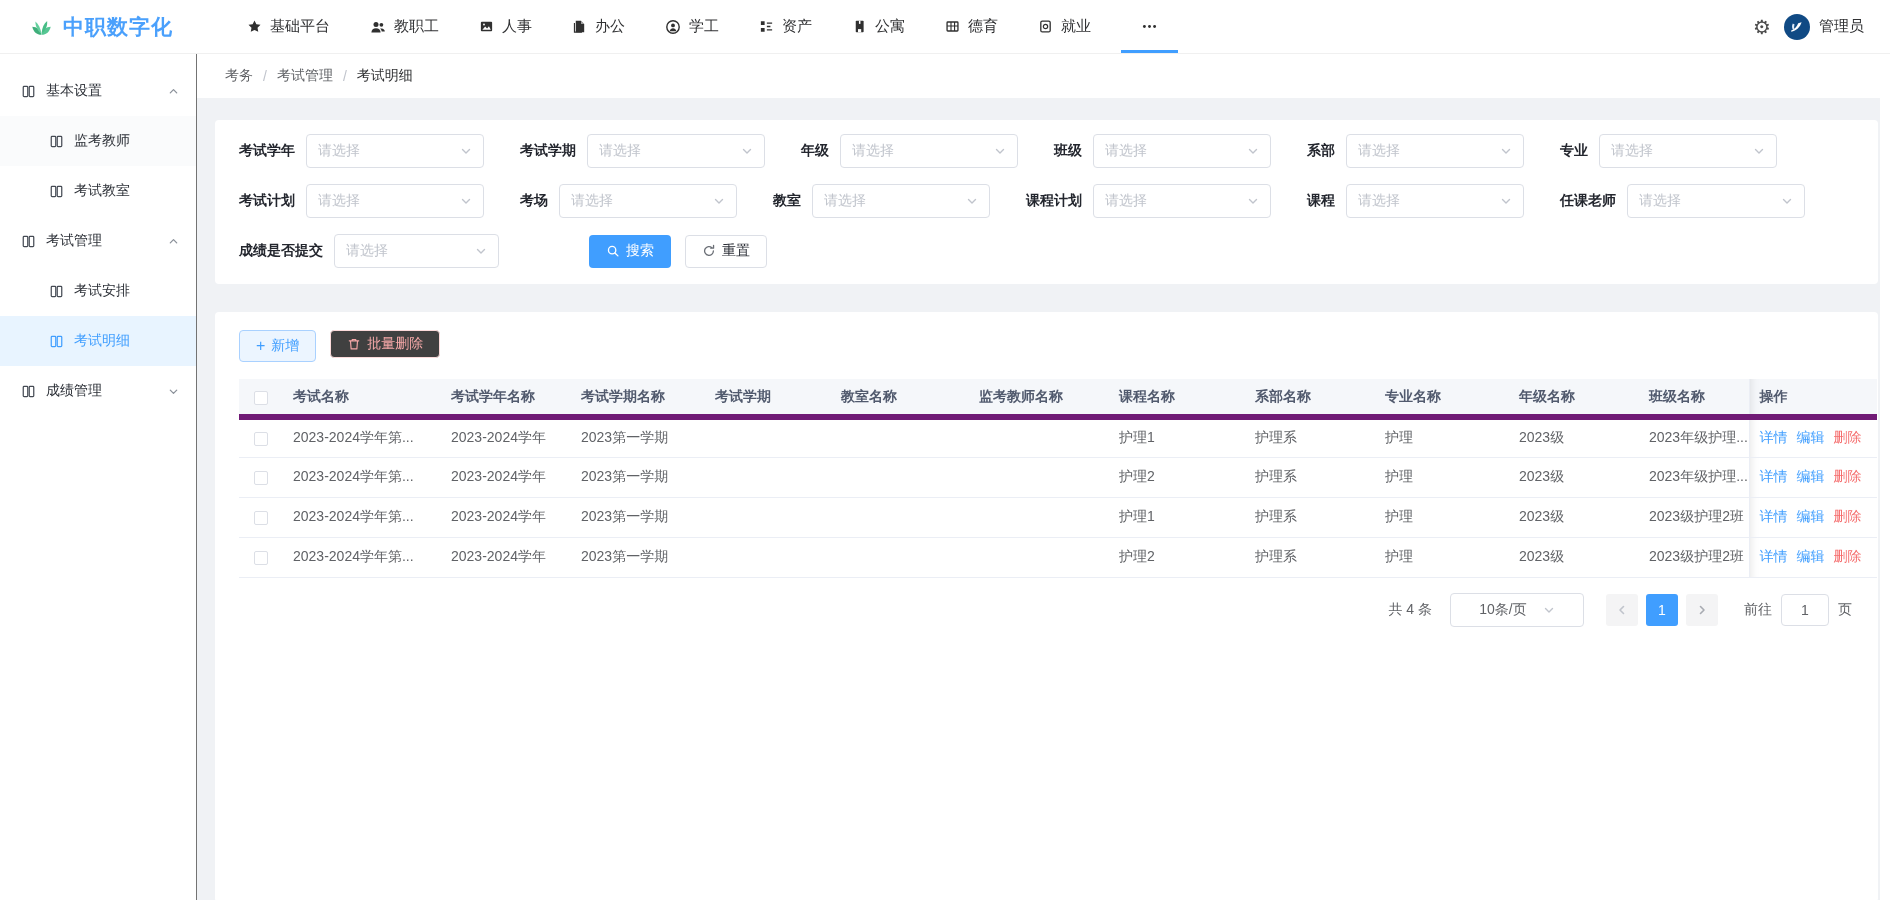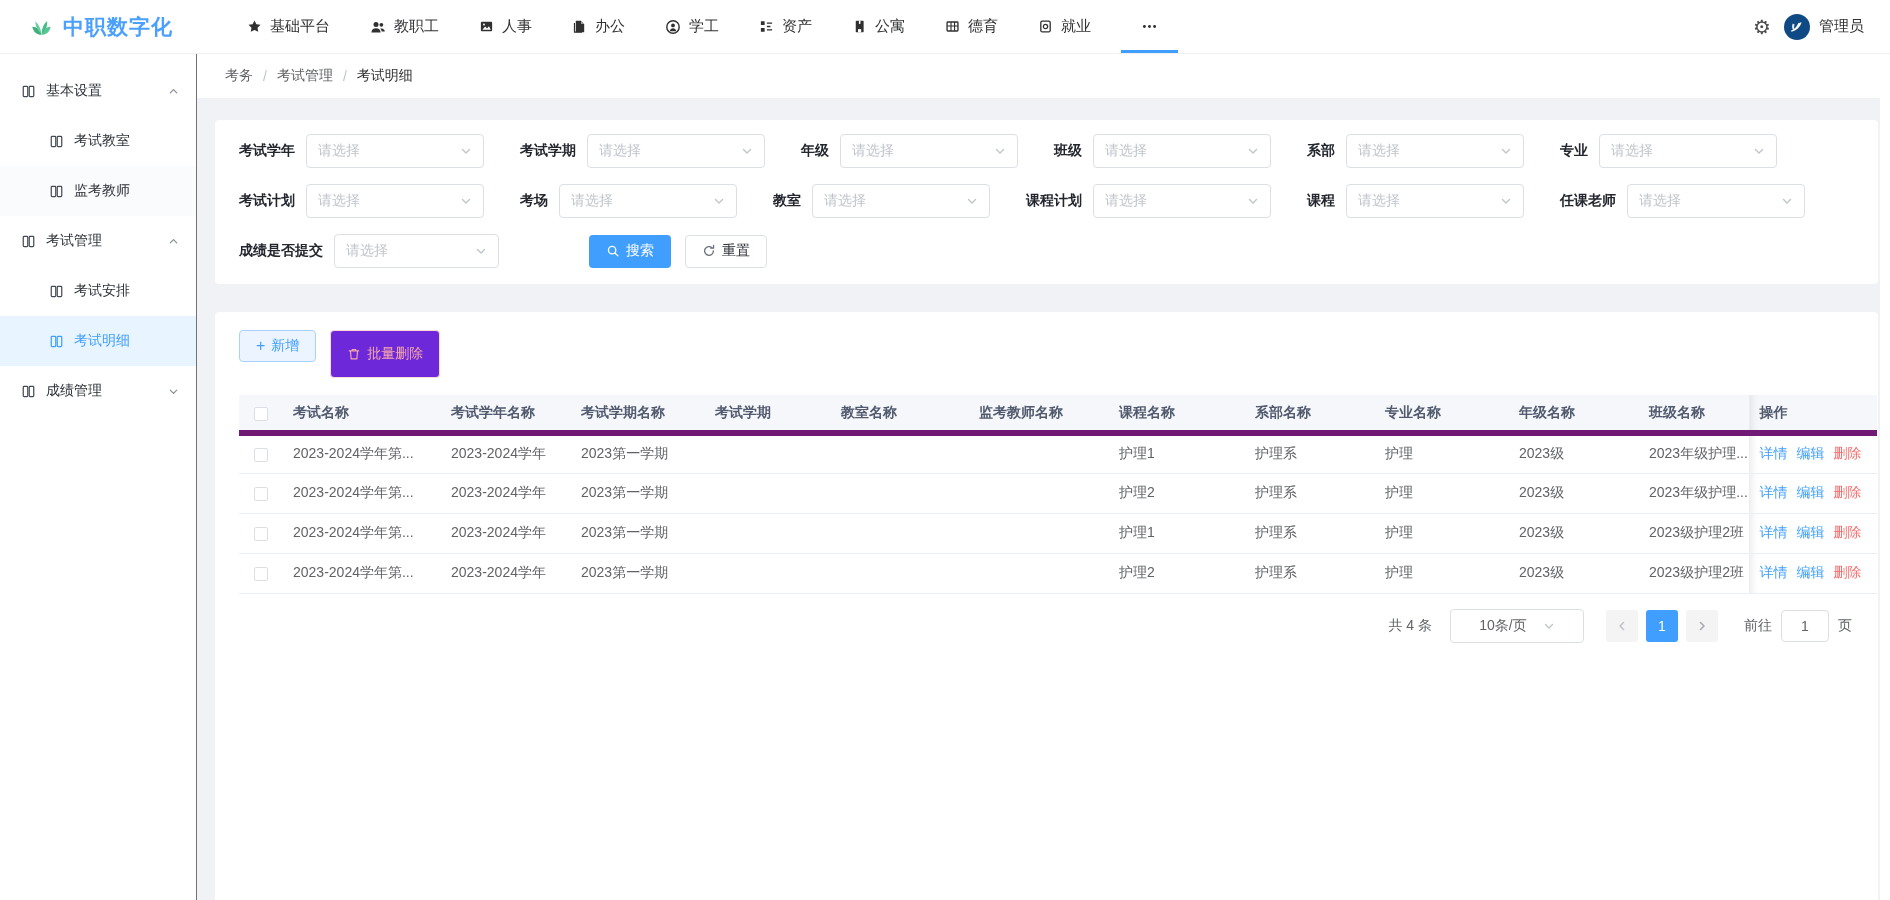--- a/index.html
+++ b/index.html
@@ -81,21 +81,21 @@
   }
   .btn-search { background: #409eff; color: #fff; margin-left: 54px; }
   .btn-reset { background: #fff; color: #2b2e36; border-color: #dcdfe6; margin-left: 14px; }
   .btn-reset svg { color: #6b6f76; }
 
   
   .table-panel { margin-top: 28px; padding: 18px 24px; min-height: 590px; }
   .toolbar { display: flex; gap: 14px; }
   .btn-add { height: 32px; background: #ecf5ff; border-color: #a9d1ff; color: #409eff; }
   .btn-add .plus { font-size: 16px; line-height: 1; }
-  .btn-del { height: 48px; background: #6d28d9; border-color: #fbdada; color: #f5a8a8; cursor: not-allowed; }
+  .btn-del { height: 28px; background: #404040; border-color: #fbdada; color: #f5a8a8; cursor: not-allowed; }
 
   table.grid { width: 100%; border-collapse: collapse; table-layout: fixed; margin-top: 17px; }
   .grid th {
     height: 38px; background: #f5f7fa; font-size: 14px; font-weight: 700; color: #515a6e;
     text-align: left; padding: 0 10px; border-bottom: 6px solid #701a75; white-space: nowrap; overflow: hidden;
   }
   .grid td {
     height: 40px; font-size: 14px; color: #606266; padding: 0 10px;
     border-bottom: 1px solid #ebeef5; white-space: nowrap; overflow: hidden;
   }
@@ -312,31 +312,31 @@
   <aside class="sidebar">
     <div class="menu-item parent">
       <svg class="ic book" width="15" height="15">
           <use href="#i-book"></use>
         </svg>
       <span>基本设置</span>
       <svg class="ic chev" width="11" height="11">
           <use href="#i-chev-up"></use>
         </svg>
     </div>
+    <div class="menu-item child shaded">
+      <svg class="ic book" width="15" height="15">
+          <use href="#i-book"></use>
+        </svg>
+      <span>监考教师</span>
+    </div>
     <div class="menu-item child">
       <svg class="ic book" width="15" height="15">
           <use href="#i-book"></use>
         </svg>
       <span>考试教室</span>
-    </div>
-    <div class="menu-item child shaded">
-      <svg class="ic book" width="15" height="15">
-          <use href="#i-book"></use>
-        </svg>
-      <span>监考教师</span>
     </div>
     <div class="menu-item parent">
       <svg class="ic book" width="15" height="15">
           <use href="#i-book"></use>
         </svg>
       <span>考试管理</span>
       <svg class="ic chev" width="11" height="11">
           <use href="#i-chev-up"></use>
         </svg>
     </div>

